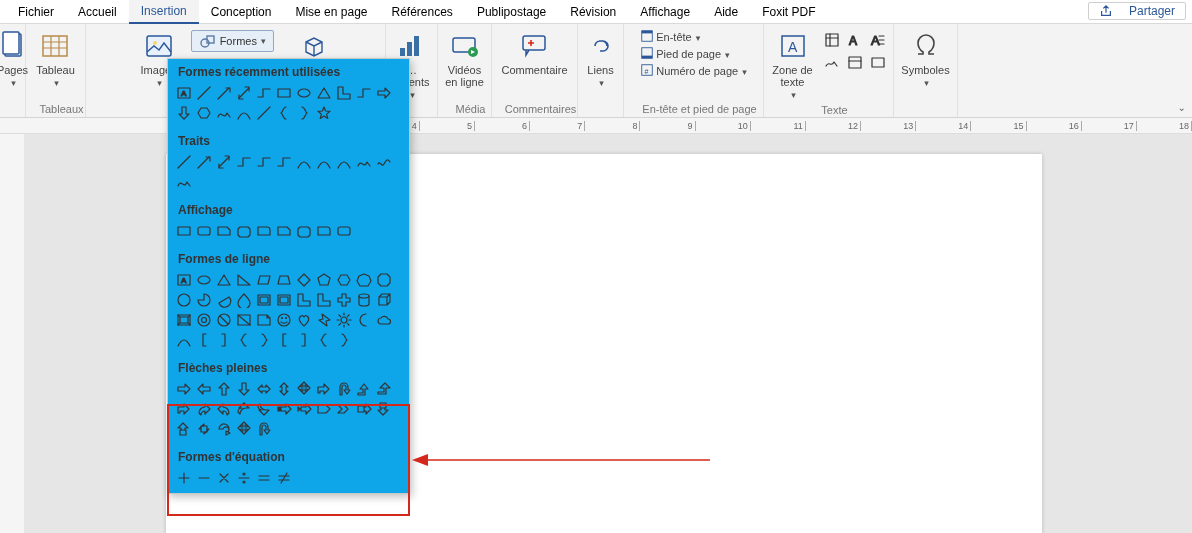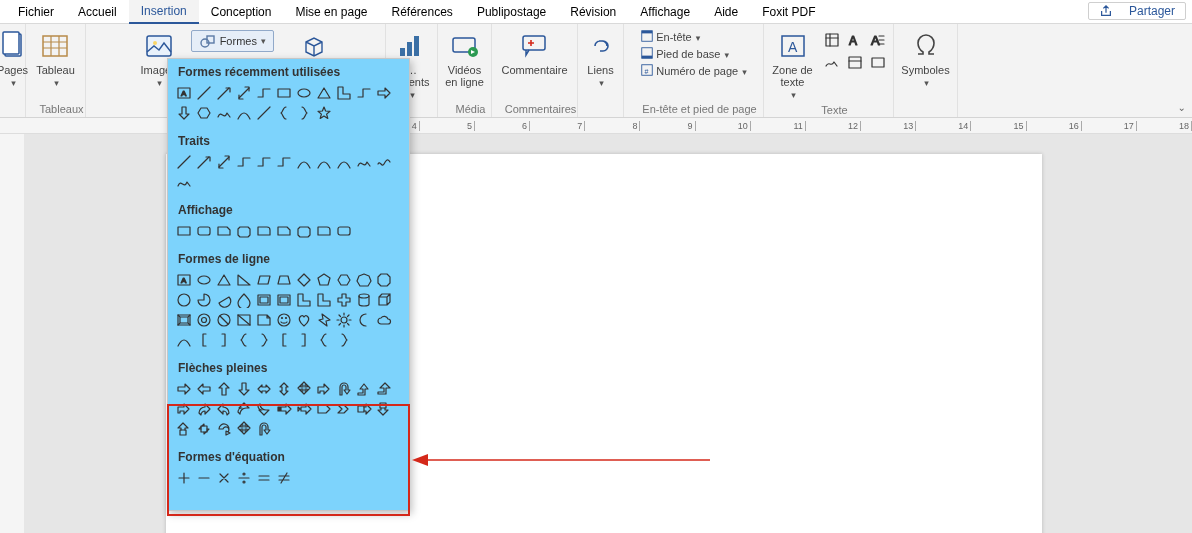--- a/index.html
+++ b/index.html
@@ -15,21 +15,21 @@
   .group .label { font-size:11px; color:#777; padding-top:2px; white-space:nowrap;margin-left:12px;}
   .big-btn { display:flex; flex-direction:column; align-items:center; justify-content:flex-start; gap:2px; padding:2px 4px; cursor:pointer; }
   .big-btn .icon-box { width:32px; height:32px; display:flex; align-items:center; justify-content:center;}
   .big-btn span { font-size:11px; color:#444; line-height:12px; text-align:center;}
   .mini-row { display:flex; align-items:flex-end; gap:2px; padding:1px 4px; cursor:pointer;}
   .mini-row span { font-size:11px; color:#444;}
   .caret::after { content:"▾"; font-size:9px; margin-left:2px; color:#555;}
   .collapse-caret { position:absolute; right:6px; bottom:4px; font-size:10px; color:#666; cursor:pointer;}
 
   
-  .gallery { position:absolute; left:167px; top:58px; width:243px; background:#7dd3fc; border:1px solid #c6c6c6; box-shadow:2px 3px 8px rgba(0,0,0,0.25); z-index:20; padding-bottom:17px;}
+  .gallery { position:absolute; left:167px; top:58px; width:243px; background:#0ea5e9; border:1px solid #c6c6c6; box-shadow:2px 3px 8px rgba(0,0,0,0.25); z-index:20; padding-bottom:0;}
   .gallery .section-title { font-weight:600; padding:6px 8px 2px 10px; color:#333;}
   .gallery .shape-row { display:flex; flex-wrap:wrap; padding:2px 6px 6px 6px; gap:1px;}
   .shape-cell { width:19px; height:19px; display:flex; align-items:center; justify-content:center; cursor:pointer; border-radius:2px;}
   .shape-cell svg { width:16px; height:16px; }
   .shape-cell svg * { stroke:#333; stroke-width:1.2; fill:none; stroke-linejoin:round; stroke-linecap:round;}
   .highlight-box { position:absolute; border:2px solid #d4281a; left:167px; top:404px; width:243px; height:112px; z-index:25; pointer-events:none;}
   
   .formes-btn { display:flex; align-items:center; gap:4px; padding:2px 8px; border:1px solid #91a9c9; background:#e6eef8; border-radius:2px; cursor:pointer;}
   .formes-btn span { font-size:11px; color:#333;}
   .smartart-btn { display:flex; align-items:center; gap:4px; padding:2px 6px; cursor:pointer;}
@@ -213,21 +213,21 @@
             <rect x="2" y="2" width="12" height="12" stroke="#2b579a" fill="none"></rect>
             <rect x="2" y="2" width="12" height="3" fill="#2b579a" stroke="none"></rect>
           </svg>
         <span>En-tête</span>
       </div>
       <div class="mini-row caret">
         <svg class="tiny-icon" viewBox="0 0 16 16">
             <rect x="2" y="2" width="12" height="12" stroke="#2b579a" fill="none"></rect>
             <rect x="2" y="11" width="12" height="3" fill="#2b579a" stroke="none"></rect>
           </svg>
-        <span>Pied de base</span>
+        <span>Pied de page</span>
       </div>
       <div class="mini-row caret">
         <svg class="tiny-icon" viewBox="0 0 16 16">
             <rect x="2" y="2" width="12" height="12" stroke="#2b579a" fill="none"></rect>
             <text x="5" y="12" font-size="8" fill="#2b579a">#</text>
           </svg>
         <span>Numéro de page</span>
       </div>
     </div>
     <div class="label">En-tête et pied de page</div>

